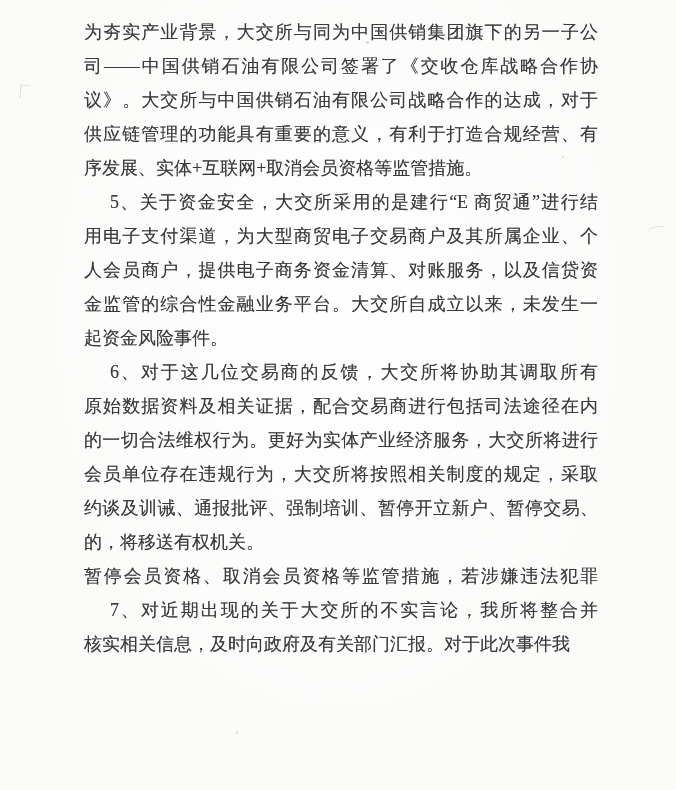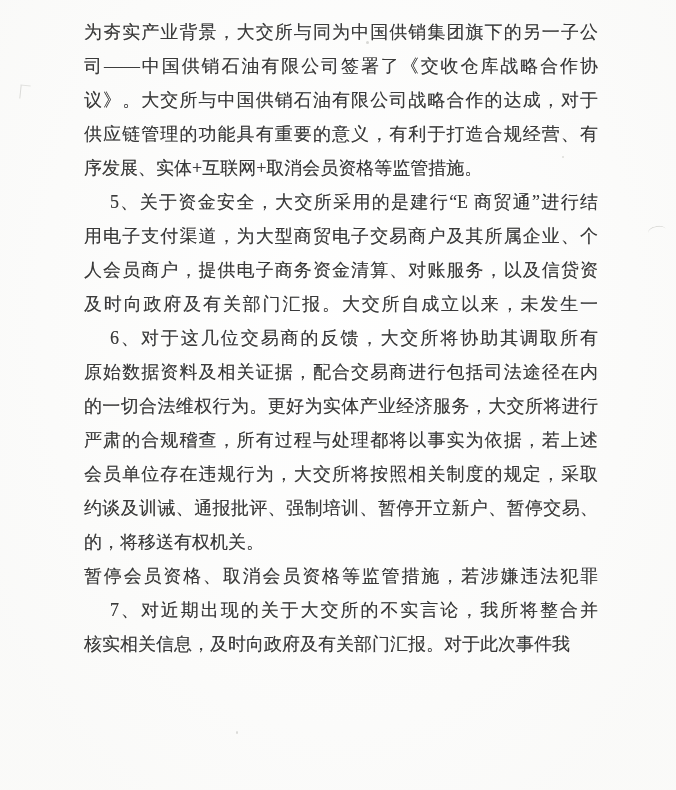--- a/index.html
+++ b/index.html
@@ -78,27 +78,27 @@
         <div class="line">为夯实产业背景，大交所与同为中国供销集团旗下的另一子公</div>
         <div class="line">司——中国供销石油有限公司签署了《交收仓库战略合作协</div>
         <div class="line">议》。大交所与中国供销石油有限公司战略合作的达成，对于</div>
         <div class="line">供应链管理的功能具有重要的意义，有利于打造合规经营、有</div>
         <div class="line last">序发展、实体+互联网+取消会员资格等监管措施。</div>
       </div>
       <div class="para">
         <div class="line">5、关于资金安全，大交所采用的是建行“E 商贸通”进行结</div>
         <div class="line">用电子支付渠道，为大型商贸电子交易商户及其所属企业、个</div>
         <div class="line">人会员商户，提供电子商务资金清算、对账服务，以及信贷资</div>
-        <div class="line">及时向政府及有关部门汇报。大交所自成立以来，未发生一</div>
+        <div class="line">金监管的综合性金融业务平台。大交所自成立以来，未发生一</div>
+        <div class="line last">起资金风险事件。</div>
       </div>
       <div class="para">
         <div class="line">6、对于这几位交易商的反馈，大交所将协助其调取所有</div>
         <div class="line">原始数据资料及相关证据，配合交易商进行包括司法途径在内</div>
         <div class="line">的一切合法维权行为。更好为实体产业经济服务，大交所将进行</div>
-        <div class="line">严肃的合规稽查，所有过程与处理都将以事实为依据，若上述</div>
         <div class="line">会员单位存在违规行为，大交所将按照相关制度的规定，采取</div>
         <div class="line">约谈及训诫、通报批评、强制培训、暂停开立新户、暂停交易、</div>
         <div class="line last">的，将移送有权机关。</div>
         <div class="line">暂停会员资格、取消会员资格等监管措施，若涉嫌违法犯罪</div>
       </div>
       <div class="para">
         <div class="line">7、对近期出现的关于大交所的不实言论，我所将整合并</div>
         <div class="line last">核实相关信息，及时向政府及有关部门汇报。对于此次事件我</div>
       </div>
     </div>

